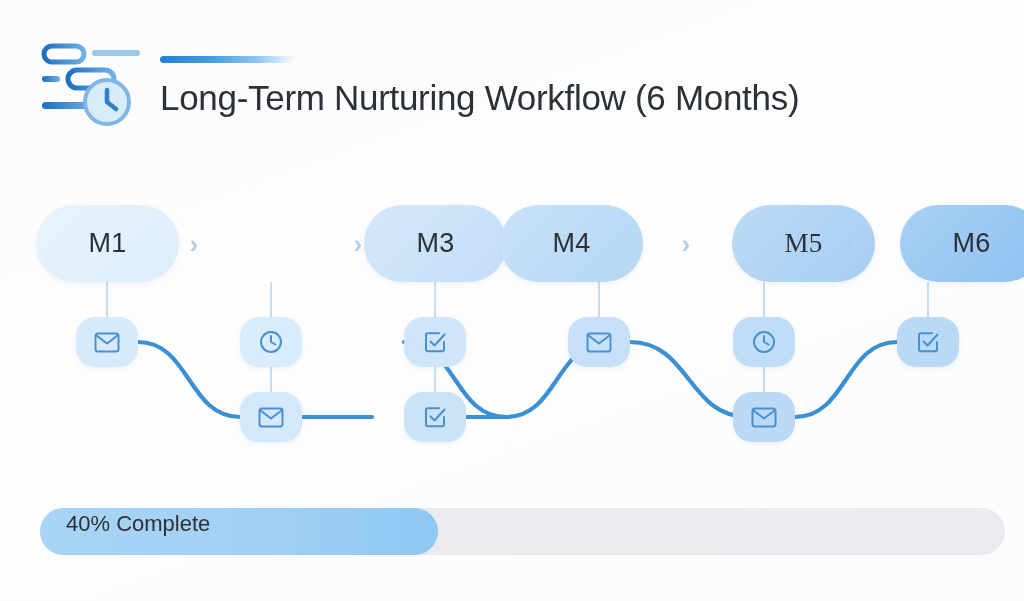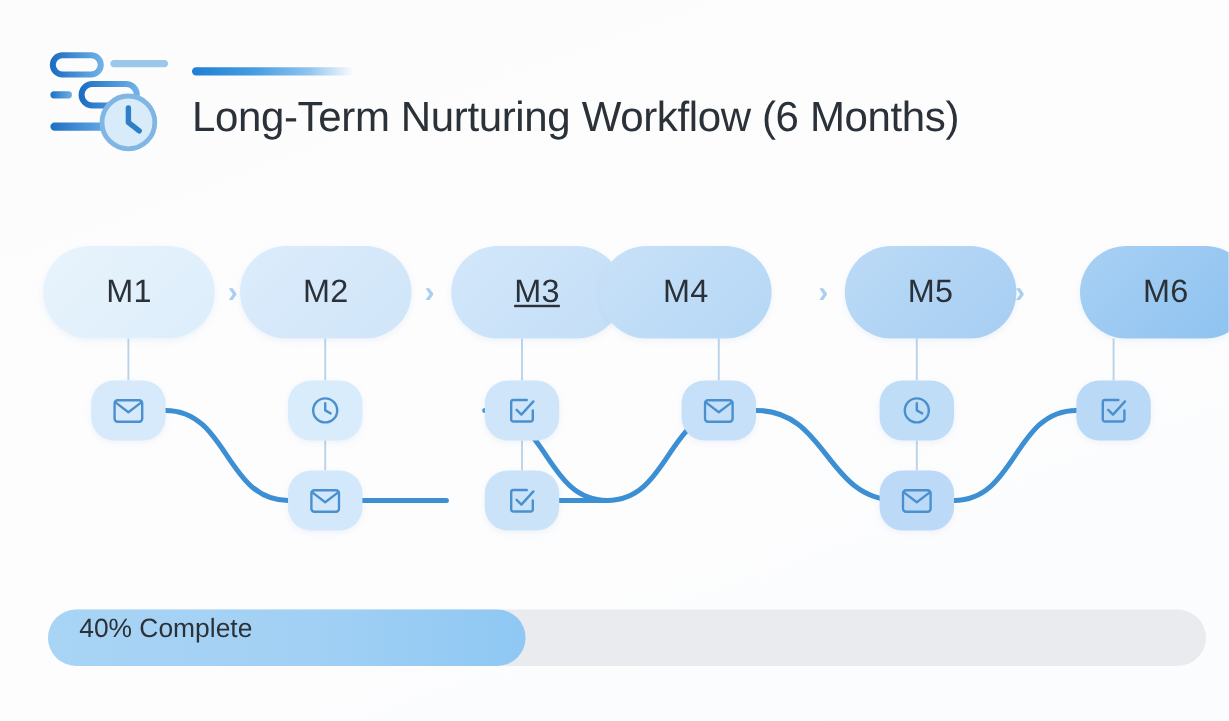--- a/index.html
+++ b/index.html
@@ -131,36 +131,33 @@
     <path d="M795 417 C 847 417, 845 342, 897 342" fill="none" stroke="#3d8fd4" stroke-width="4.2" stroke-linecap="round"></path>
   </svg>
 
   <div id="pills">
 
     <div class="pill" style="left:36px;background:linear-gradient(135deg,#e8f3fc,#dceefb);">
       <span>M1</span>
     </div>
     <div class="chev" style="left:181px;">›</div>
 
-    <div class="pill" style="left:200px;background:linear-gradient(135deg,#dcecfb,#cfe5f9);">
-      <span>M2</span>
-    </div>
     <div class="chev" style="left:345px;">›</div>
 
-    <div class="pill" style="left:376px;background:linear-gradient(135deg,#d3e7fa,#c3def7);text-decoration:underline;">
+    <div class="pill" style="left:364px;background:linear-gradient(135deg,#d3e7fa,#c3def7);">
       <span>M3</span>
     </div>
     <div class="chev" style="left:509px;">›</div>
 
     <div class="pill" style="left:500px;background:linear-gradient(135deg,#c8e1f8,#b5d7f5);text-align:center;">
       <span>M4</span>
     </div>
     <div class="chev" style="left:673px;">›</div>
 
-    <div class="pill" style="left:704px;background:linear-gradient(135deg,#bcdaf6,#a6cef3);">
+    <div class="pill" style="left:732px;background:linear-gradient(135deg,#bcdaf6,#a6cef3);font-family:Liberation Serif, serif;">
       <span>M5</span>
     </div>
     <div class="chev" style="left:837px;">›</div>
 
     <div class="pill" style="left:900px;background:linear-gradient(135deg,#a9d0f4,#8cc2f0);">
       <span>M6</span>
     </div>
   </div>
 
   <div class="node row-top" style="left:76px;background:#d6eafb;">

